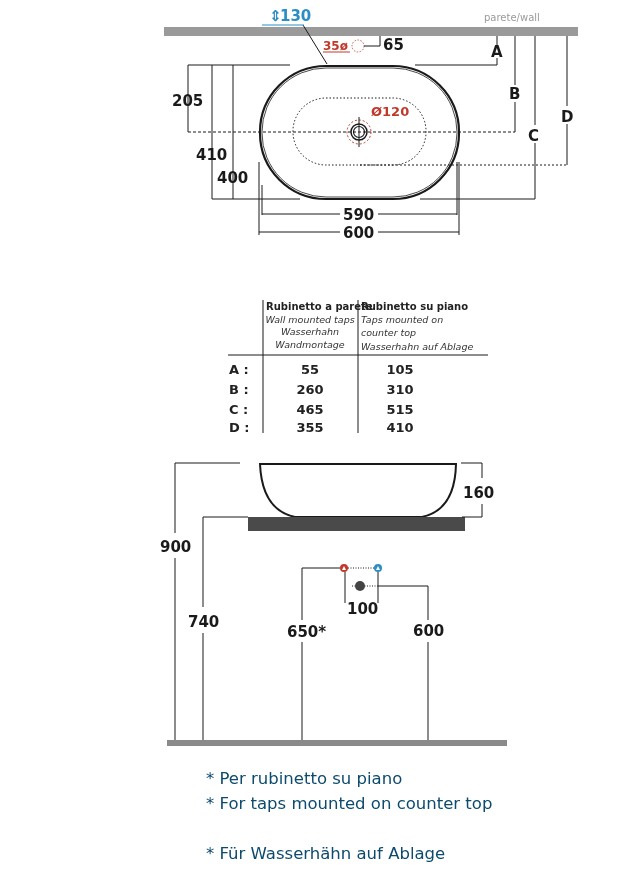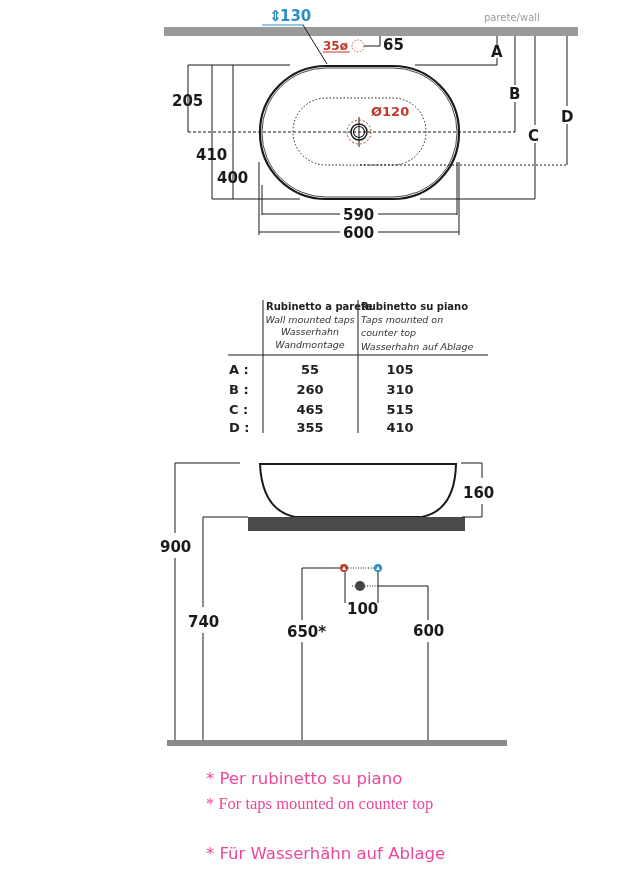--- a/index.html
+++ b/index.html
@@ -5,21 +5,21 @@
   html, body { margin: 0; padding: 0; background: #ffffff; }
   body { width: 631px; height: 877px; position: relative; overflow: hidden; font-family: "DejaVu Sans", sans-serif; }
   svg { position: absolute; left: 0; top: 0; }
   .dim { font-family: "DejaVu Sans", sans-serif; font-weight: bold; font-size: 15px; fill: #1a1a1a; }
   .red { fill: #c0392b; font-weight: bold; font-family: "DejaVu Sans", sans-serif; }
   .blue { fill: #2a8ec4; font-weight: bold; font-family: "DejaVu Sans", sans-serif; }
   .wall-lbl { fill: #9a9a9a; font-family: "DejaVu Sans", sans-serif; font-size: 10px; }
   .tbl-h { font-family: "DejaVu Sans", sans-serif; font-size: 10px; font-weight: bold; fill: #222; }
   .tbl-i { font-family: "DejaVu Sans", sans-serif; font-size: 9.5px; font-style: italic; fill: #333; }
   .tbl-v { font-family: "DejaVu Sans", sans-serif; font-size: 13px; font-weight: bold; fill: #222; }
-  .note { position: absolute; left: 206px; font-family: "DejaVu Sans", sans-serif; font-size: 16.5px; color: #ec4899; line-height: 25px; }
+  .note { position: absolute; left: 206px; font-family: "DejaVu Sans", sans-serif; font-size: 16.5px; color: #0c4a6e; line-height: 25px; }
 </style>
 </head>
 <body>
 
 <svg width="631" height="877" viewBox="0 0 631 877" xmlns="http://www.w3.org/2000/svg">
 
   <g stroke="#1a1a1a" fill="none" stroke-width="1">
 
     <rect x="164" y="27" width="414" height="9" fill="#9a9a9a" stroke="none"></rect>
 
@@ -167,14 +167,14 @@
     <text x="463" y="498" class="dim">160</text>
     <text x="160" y="552" class="dim">900</text>
     <text x="188" y="627" class="dim">740</text>
     <text x="287" y="637" class="dim">650*</text>
     <text x="413" y="636" class="dim">600</text>
     <text x="347" y="614" class="dim">100</text>
   </g>
 </svg>
 
 <div class="note" style="top:766px;">* Per rubinetto su piano</div>
-<div class="note" style="top:791px;font-family:Liberation Serif, serif;">* For taps mounted on counter top</div>
+<div class="note" style="top:791px;">* For taps mounted on counter top</div>
 <div class="note" style="top:816px;margin-top:25px;">* Für Wasserhähn auf Ablage</div>
 
 </body></html>

